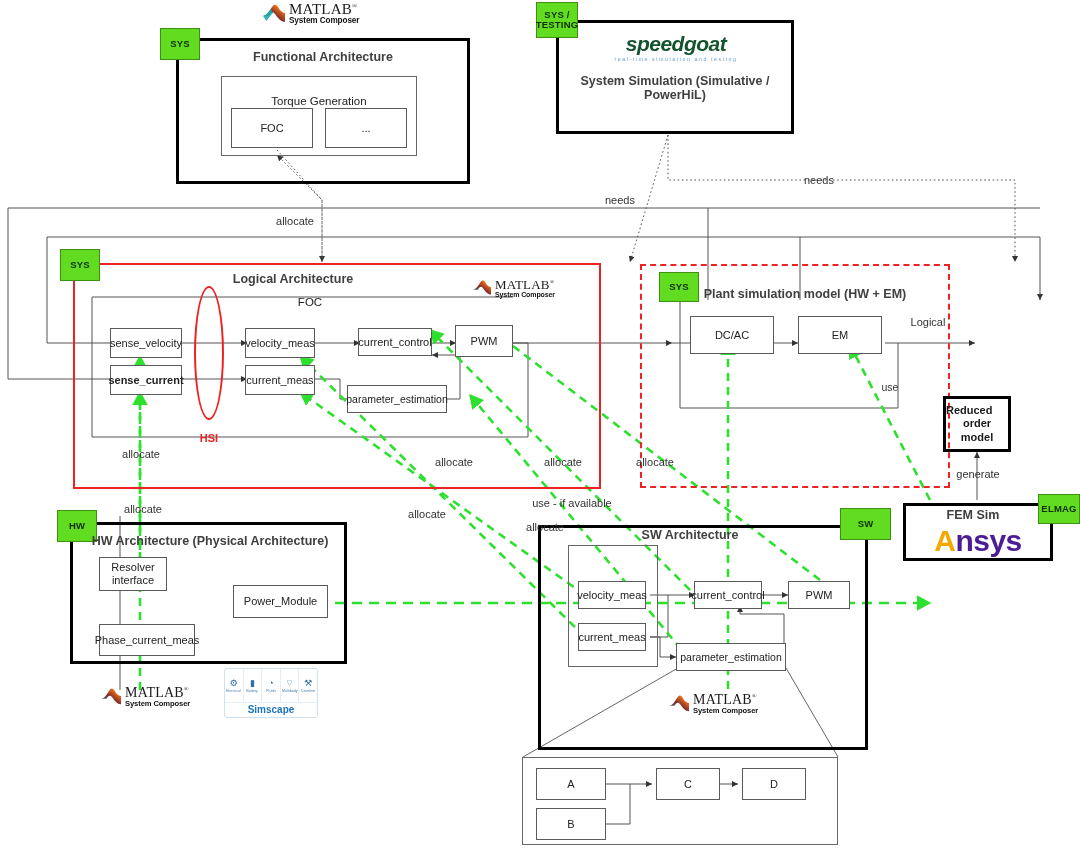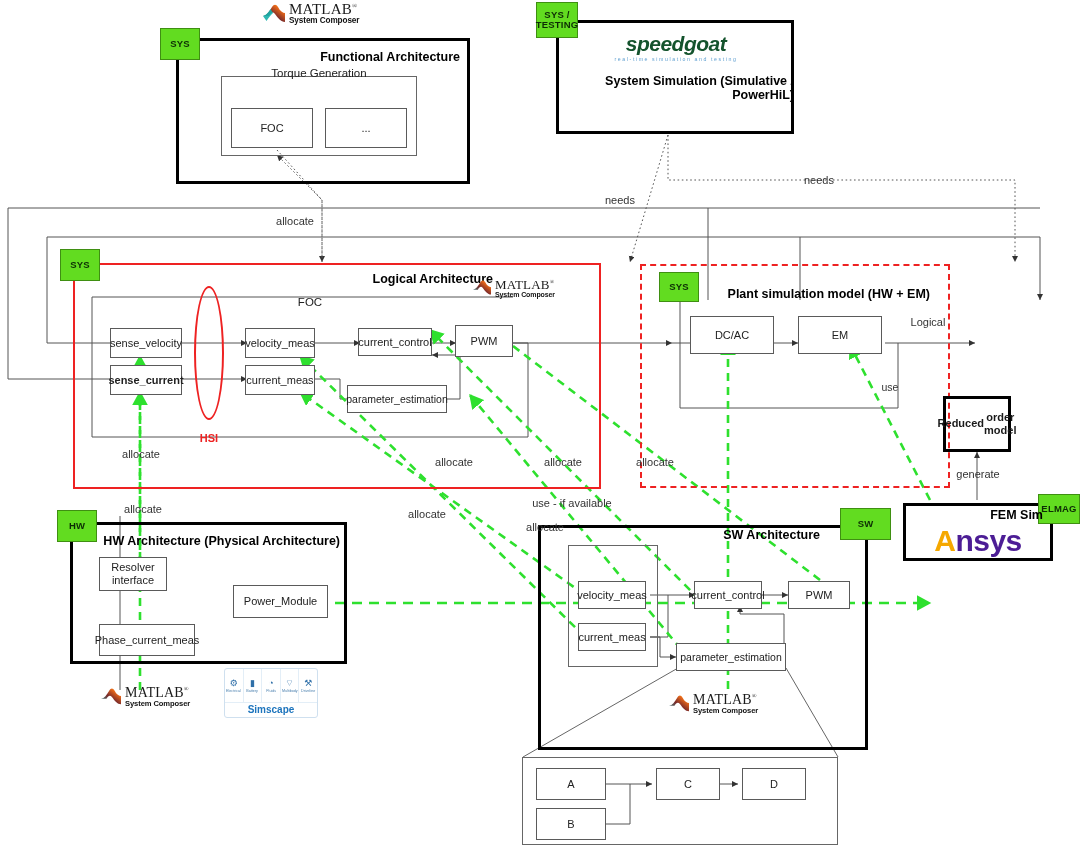--- a/index.html
+++ b/index.html
@@ -13,21 +13,21 @@
   
   .outerbox{border:3px solid #000;background:transparent;}
   .redbox{border:2px solid #ee2222;background:transparent;}
   .reddash{border:2px dashed #ee2222;background:transparent;}
   .thinbox{border:1px solid #666;background:transparent;}
   .blk{border:1px solid #5a5a5a;background:#fff;display:flex;align-items:center;
        justify-content:center;text-align:center;font-size:11px;line-height:1.15;color:#222;}
   .blk.small{font-size:10.5px;}
 
   
-  .title{font-weight:bold;font-size:12.5px;text-align:right;color:#000000;}
+  .title{font-weight:bold;font-size:12.5px;text-align:center;color:#404040;}
   .plain{font-size:11.5px;text-align:center;color:#222;}
   .lbl{font-size:11px;color:#333;text-align:center;white-space:nowrap;}
   .lbl.sm{font-size:10.5px;}
 
   
   .badge{background:#62DC20;border:1px solid #3f8f12;color:#0d2d05;
          font-size:9.5px;font-weight:bold;display:flex;align-items:center;
          justify-content:center;text-align:center;line-height:1.05;letter-spacing:.2px;}
 
   
@@ -163,21 +163,21 @@
       <span class="m1" style="font-size:15px;">MATLAB<span class="sup">®</span></span>
       <span class="m2" style="font-size:8.2px;">System Composer</span>
     </div>
   </div>
 
   <div class="abs outerbox" style="left:176px;top:38px;width:294px;height:146px;"></div>
   <div class="abs badge" style="left:160px;top:28px;width:40px;height:32px;">SYS</div>
   <div class="abs title" style="left:186px;top:50px;width:274px;">Functional Architecture</div>
 
   <div class="abs thinbox" style="left:221px;top:76px;width:196px;height:80px;"></div>
-  <div class="abs plain" style="left:221px;top:67px;width:196px;">Torque Generation</div>
+  <div class="abs plain" style="left:221px;top:95px;width:196px;">Torque Generation</div>
   <div class="abs blk" style="left:231px;top:108px;width:82px;height:40px;">FOC</div>
   <div class="abs blk" style="left:325px;top:108px;width:82px;height:40px;">...</div>
 
   <div class="abs outerbox" style="left:556px;top:20px;width:238px;height:114px;"></div>
   <div class="abs badge" style="left:536px;top:2px;width:42px;height:36px;flex-direction:column;">
     <span>SYS /</span>
     <span>TESTING</span>
   </div>
   <div class="abs sg" style="left:586px;top:32px;width:180px;">
     <div class="sg1" style="font-size:21px;">speedgoat</div>
@@ -214,21 +214,21 @@
 
   <div class="abs reddash" style="left:640px;top:264px;width:310px;height:224px;"></div>
   <div class="abs badge" style="left:659px;top:272px;width:40px;height:30px;">SYS</div>
   <div class="abs title" style="left:680px;top:287px;width:250px;">Plant simulation model (HW + EM)</div>
   <div class="abs blk" style="left:690px;top:316px;width:84px;height:38px;">DC/AC</div>
   <div class="abs blk" style="left:798px;top:316px;width:84px;height:38px;">EM</div>
   <div class="abs lbl" style="left:898px;top:316px;width:60px;">Logical</div>
   <div class="abs lbl sm" style="left:872px;top:381px;width:36px;">use</div>
 
   <div class="abs outerbox" style="left:943px;top:396px;width:68px;height:56px;
-       display:flex;flex-direction:row;align-items:center;justify-content:center;
+       display:flex;flex-direction:column;align-items:flex-start;justify-content:center;
        font-weight:bold;font-size:11px;line-height:1.2;text-align:center;">
     <span>Reduced</span>
     <span>order model</span>
   </div>
   <div class="abs lbl" style="left:947px;top:468px;width:62px;">generate</div>
 
   <div class="abs outerbox" style="left:903px;top:503px;width:150px;height:58px;"></div>
   <div class="abs badge" style="left:1038px;top:494px;width:42px;height:30px;">ELMAG</div>
   <div class="abs title" style="left:903px;top:508px;width:140px;">FEM Sim</div>
   <div class="abs ansys" style="left:903px;top:524px;width:150px;height:34px;">

